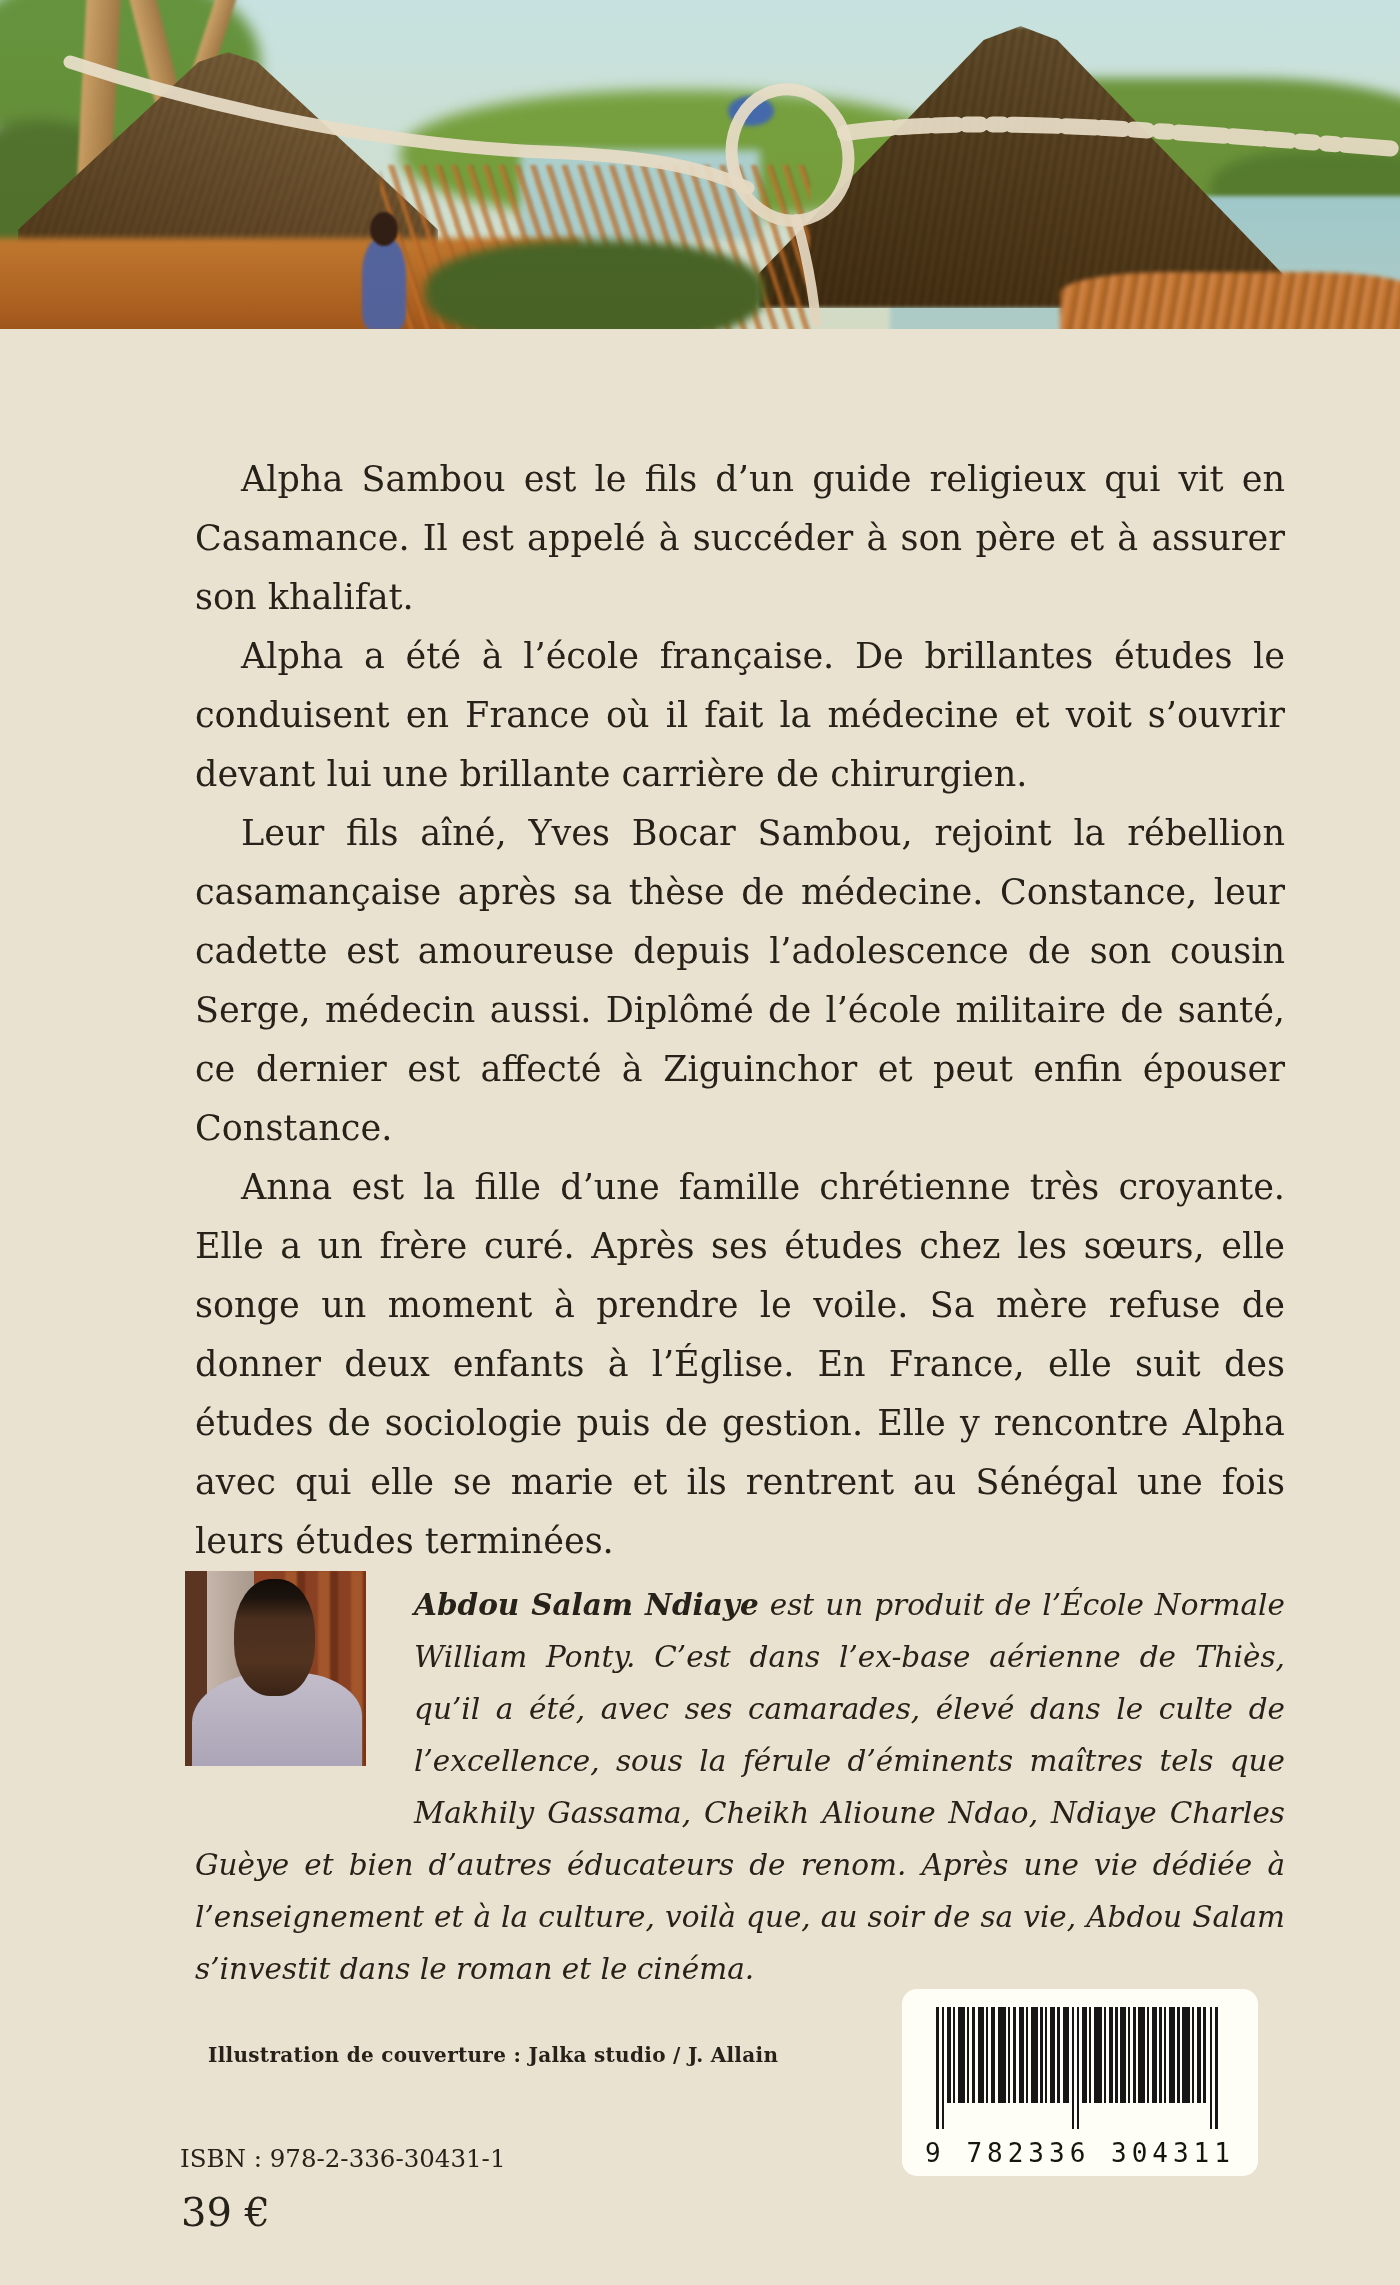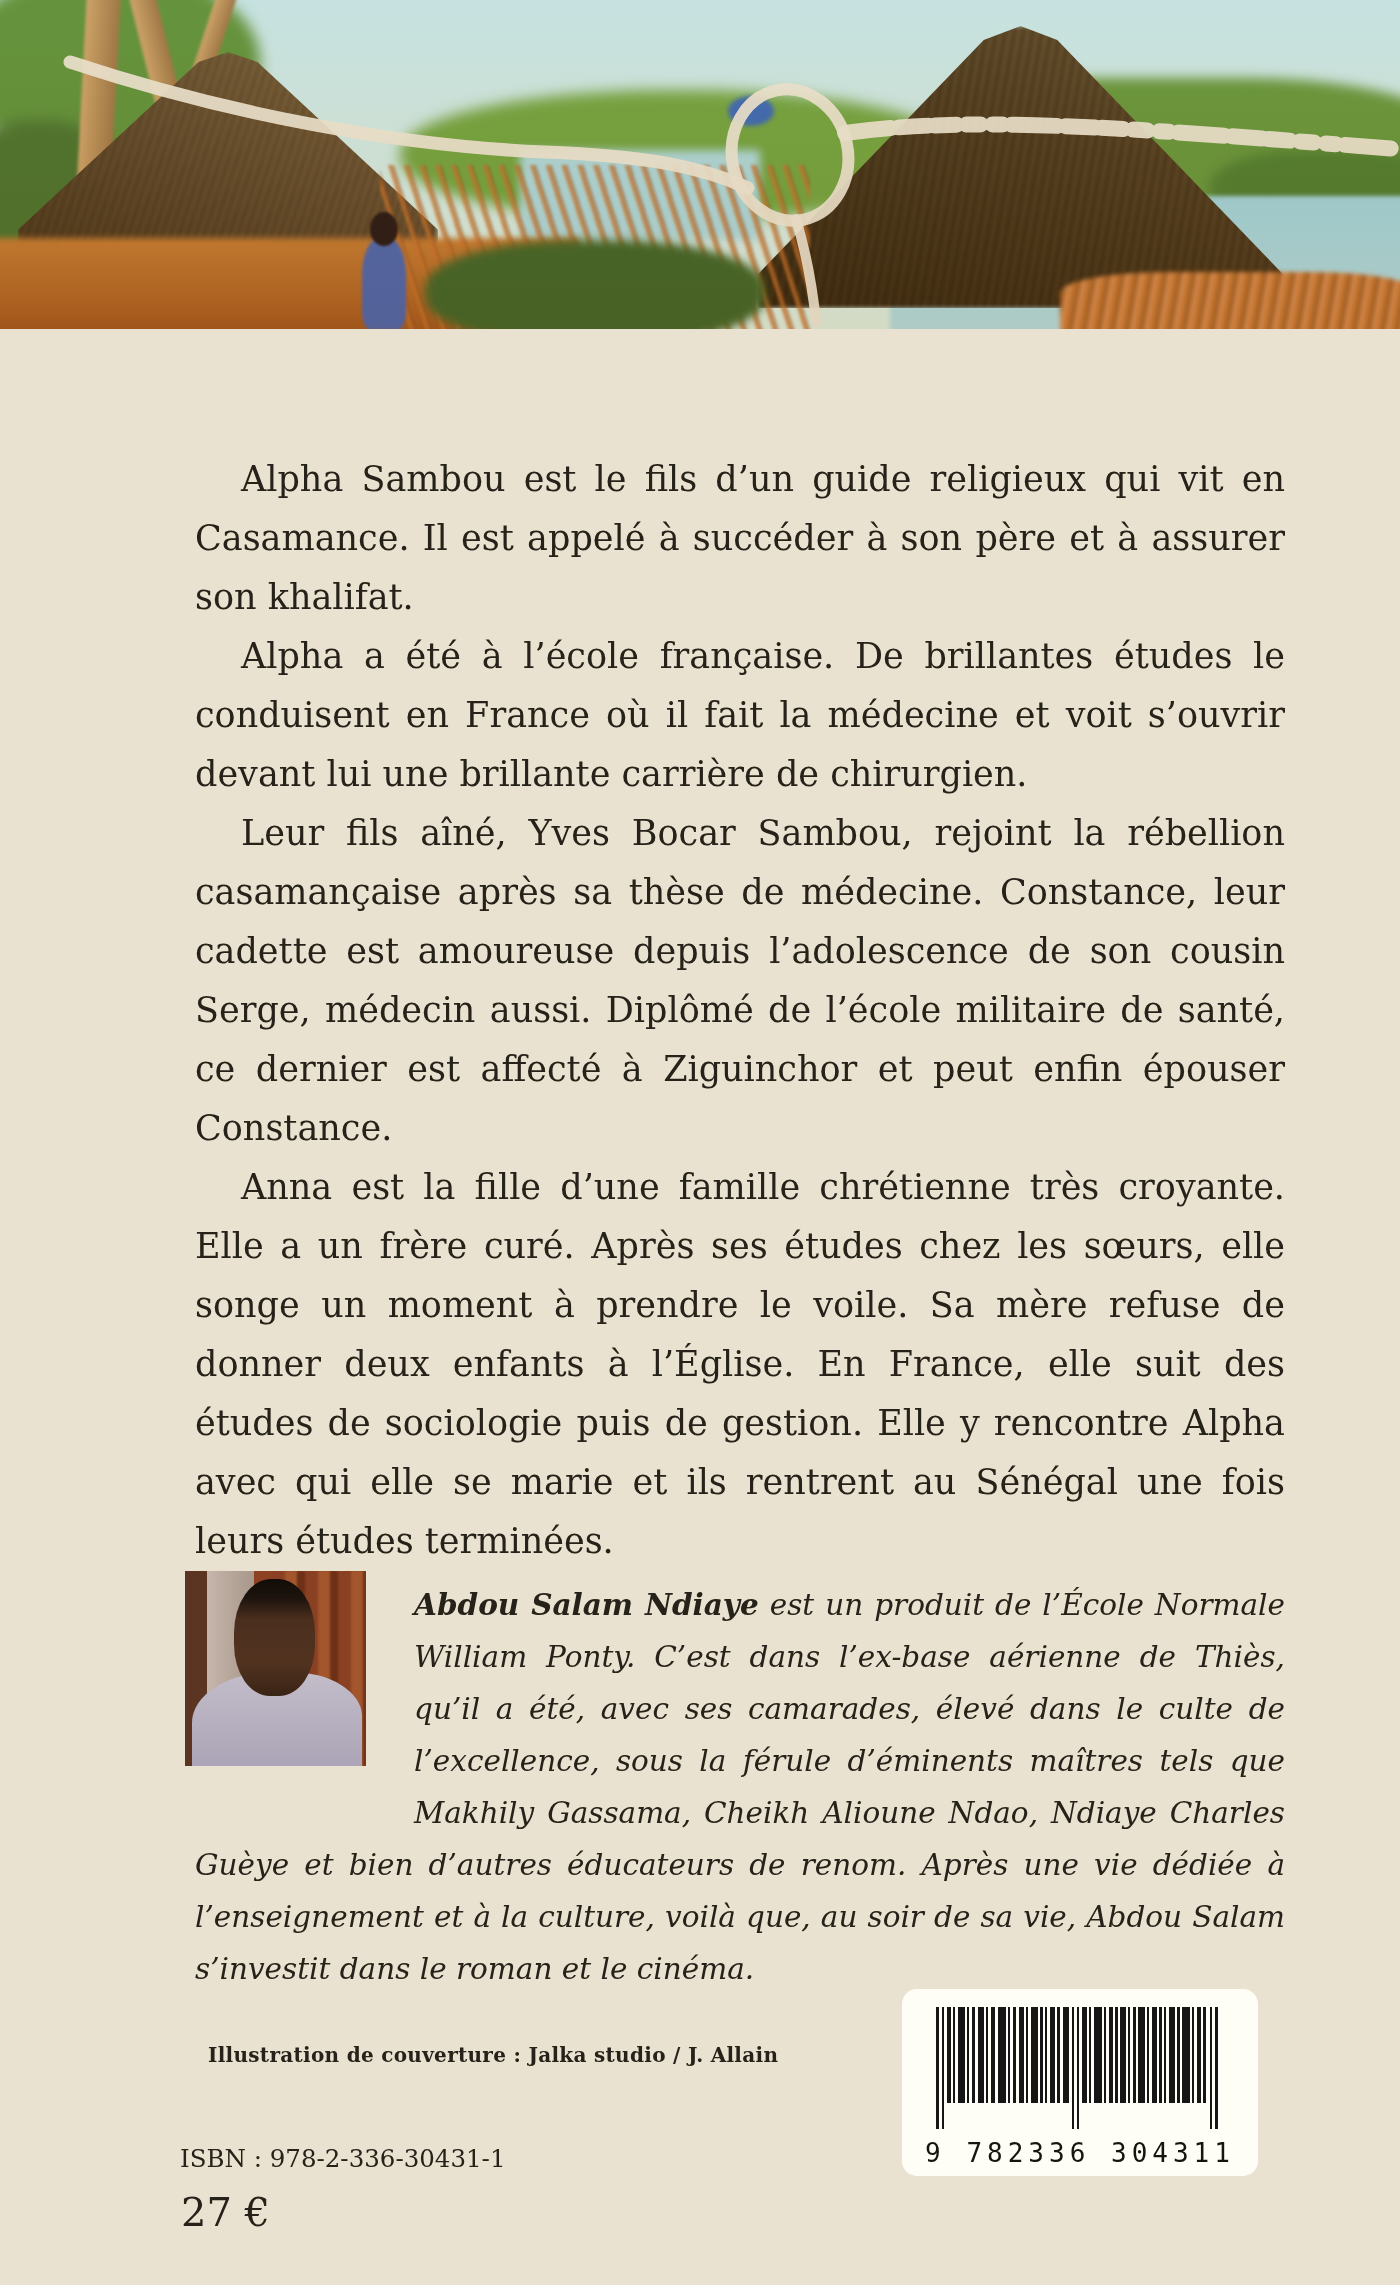--- a/index.html
+++ b/index.html
@@ -142,21 +142,21 @@
         <div class="ap-neck"></div>
         <div class="ap-shirt"></div>
         <div class="ap-head"></div>
       </div>
       <p style="margin:0;"><span class="bio-name">Abdou Salam Ndiaye</span><span> est un produit de l’École Normale William Ponty. C’est dans l’ex-base aérienne de Thiès, qu’il a été, avec ses camarades, élevé dans le culte de l’excellence, sous la férule d’éminents maîtres tels que Makhily Gassama, Cheikh Alioune Ndao, Ndiaye Charles Guèye et bien d’autres éducateurs de renom. Après une vie dédiée à l’enseignement et à la culture, voilà que, au soir de sa vie, Abdou Salam s’investit dans le roman et le cinéma.</span></p>
     </div>
   </div>
 
   <div class="credit">Illustration de couverture : Jalka studio / J. Allain</div>
   <div class="isbn">ISBN : 978-2-336-30431-1</div>
-  <div class="price">27 €</div>
+  <div class="price">39 €</div>
 
   <div class="barcode">
     <svg width="288" height="128" viewBox="0 0 288 128">
       <g fill="#161616">
         <rect x="0" width="3" y="0" height="122"></rect>
           <rect x="6" width="2" y="0" height="122"></rect>
         <rect x="11" width="4" y="0" height="96"></rect>
           <rect x="17" width="2" y="0" height="96"></rect>
         <rect x="22" width="7" y="0" height="96"></rect>
           <rect x="31" width="2" y="0" height="96"></rect>

